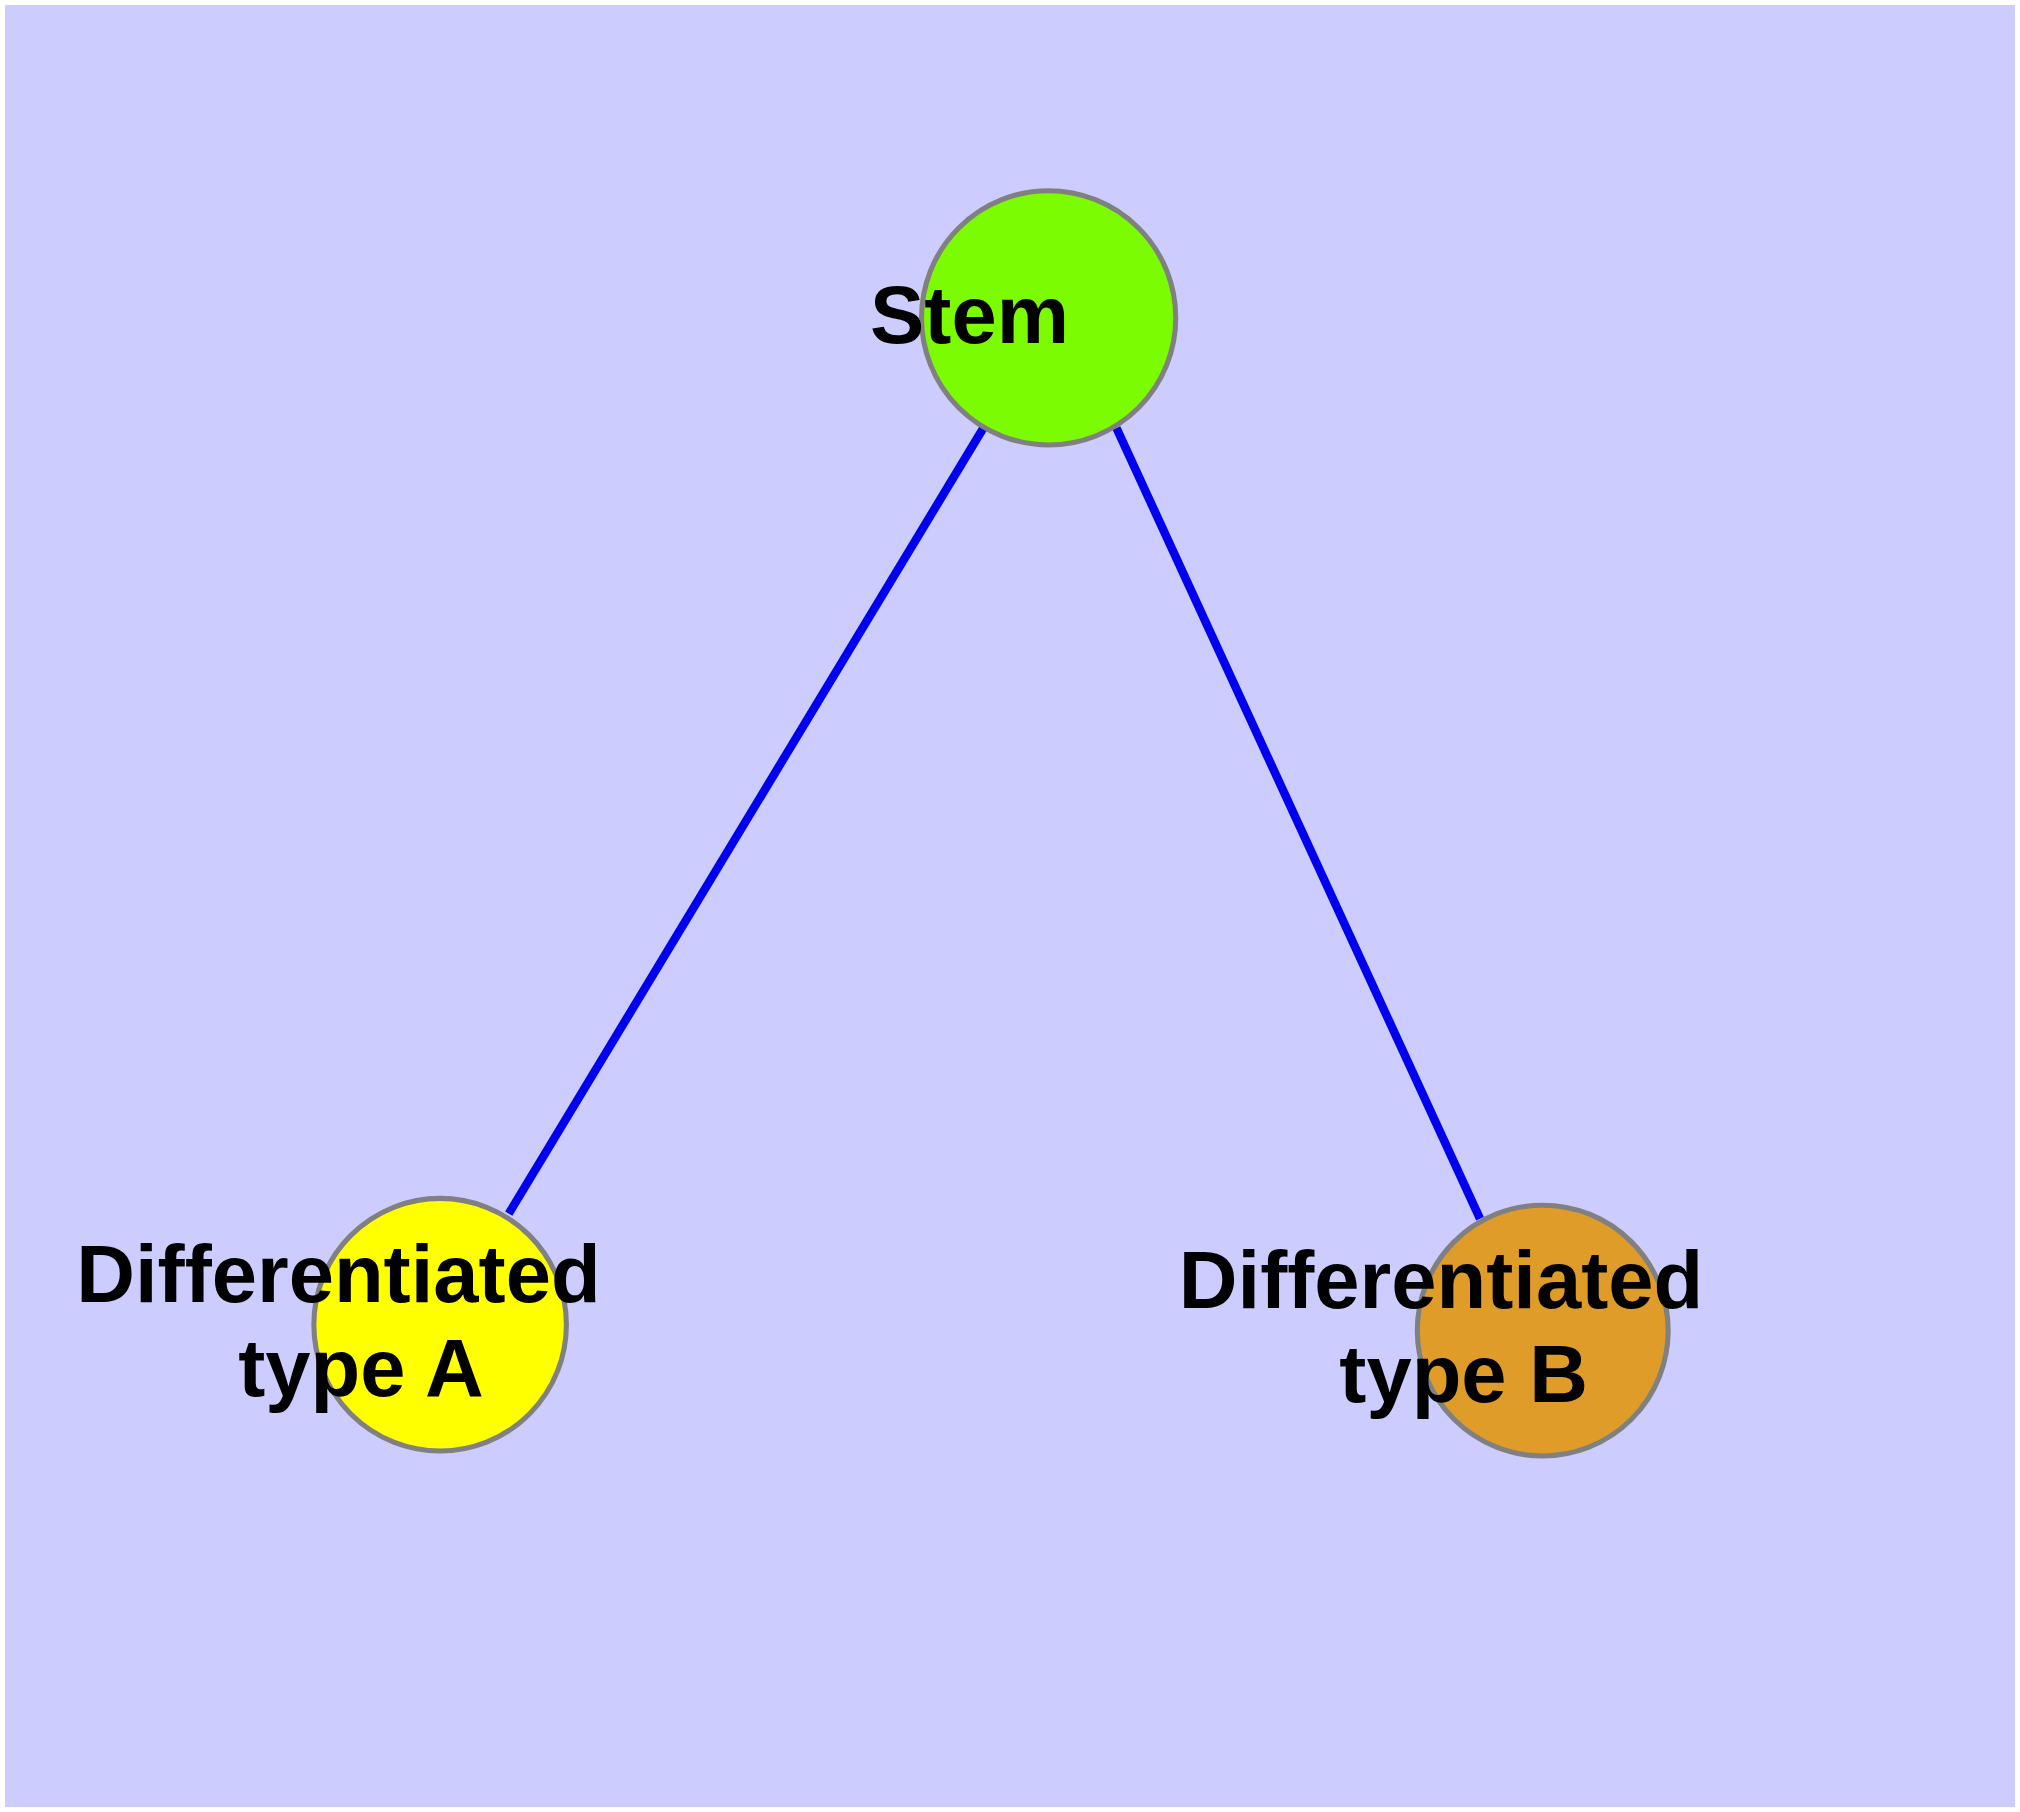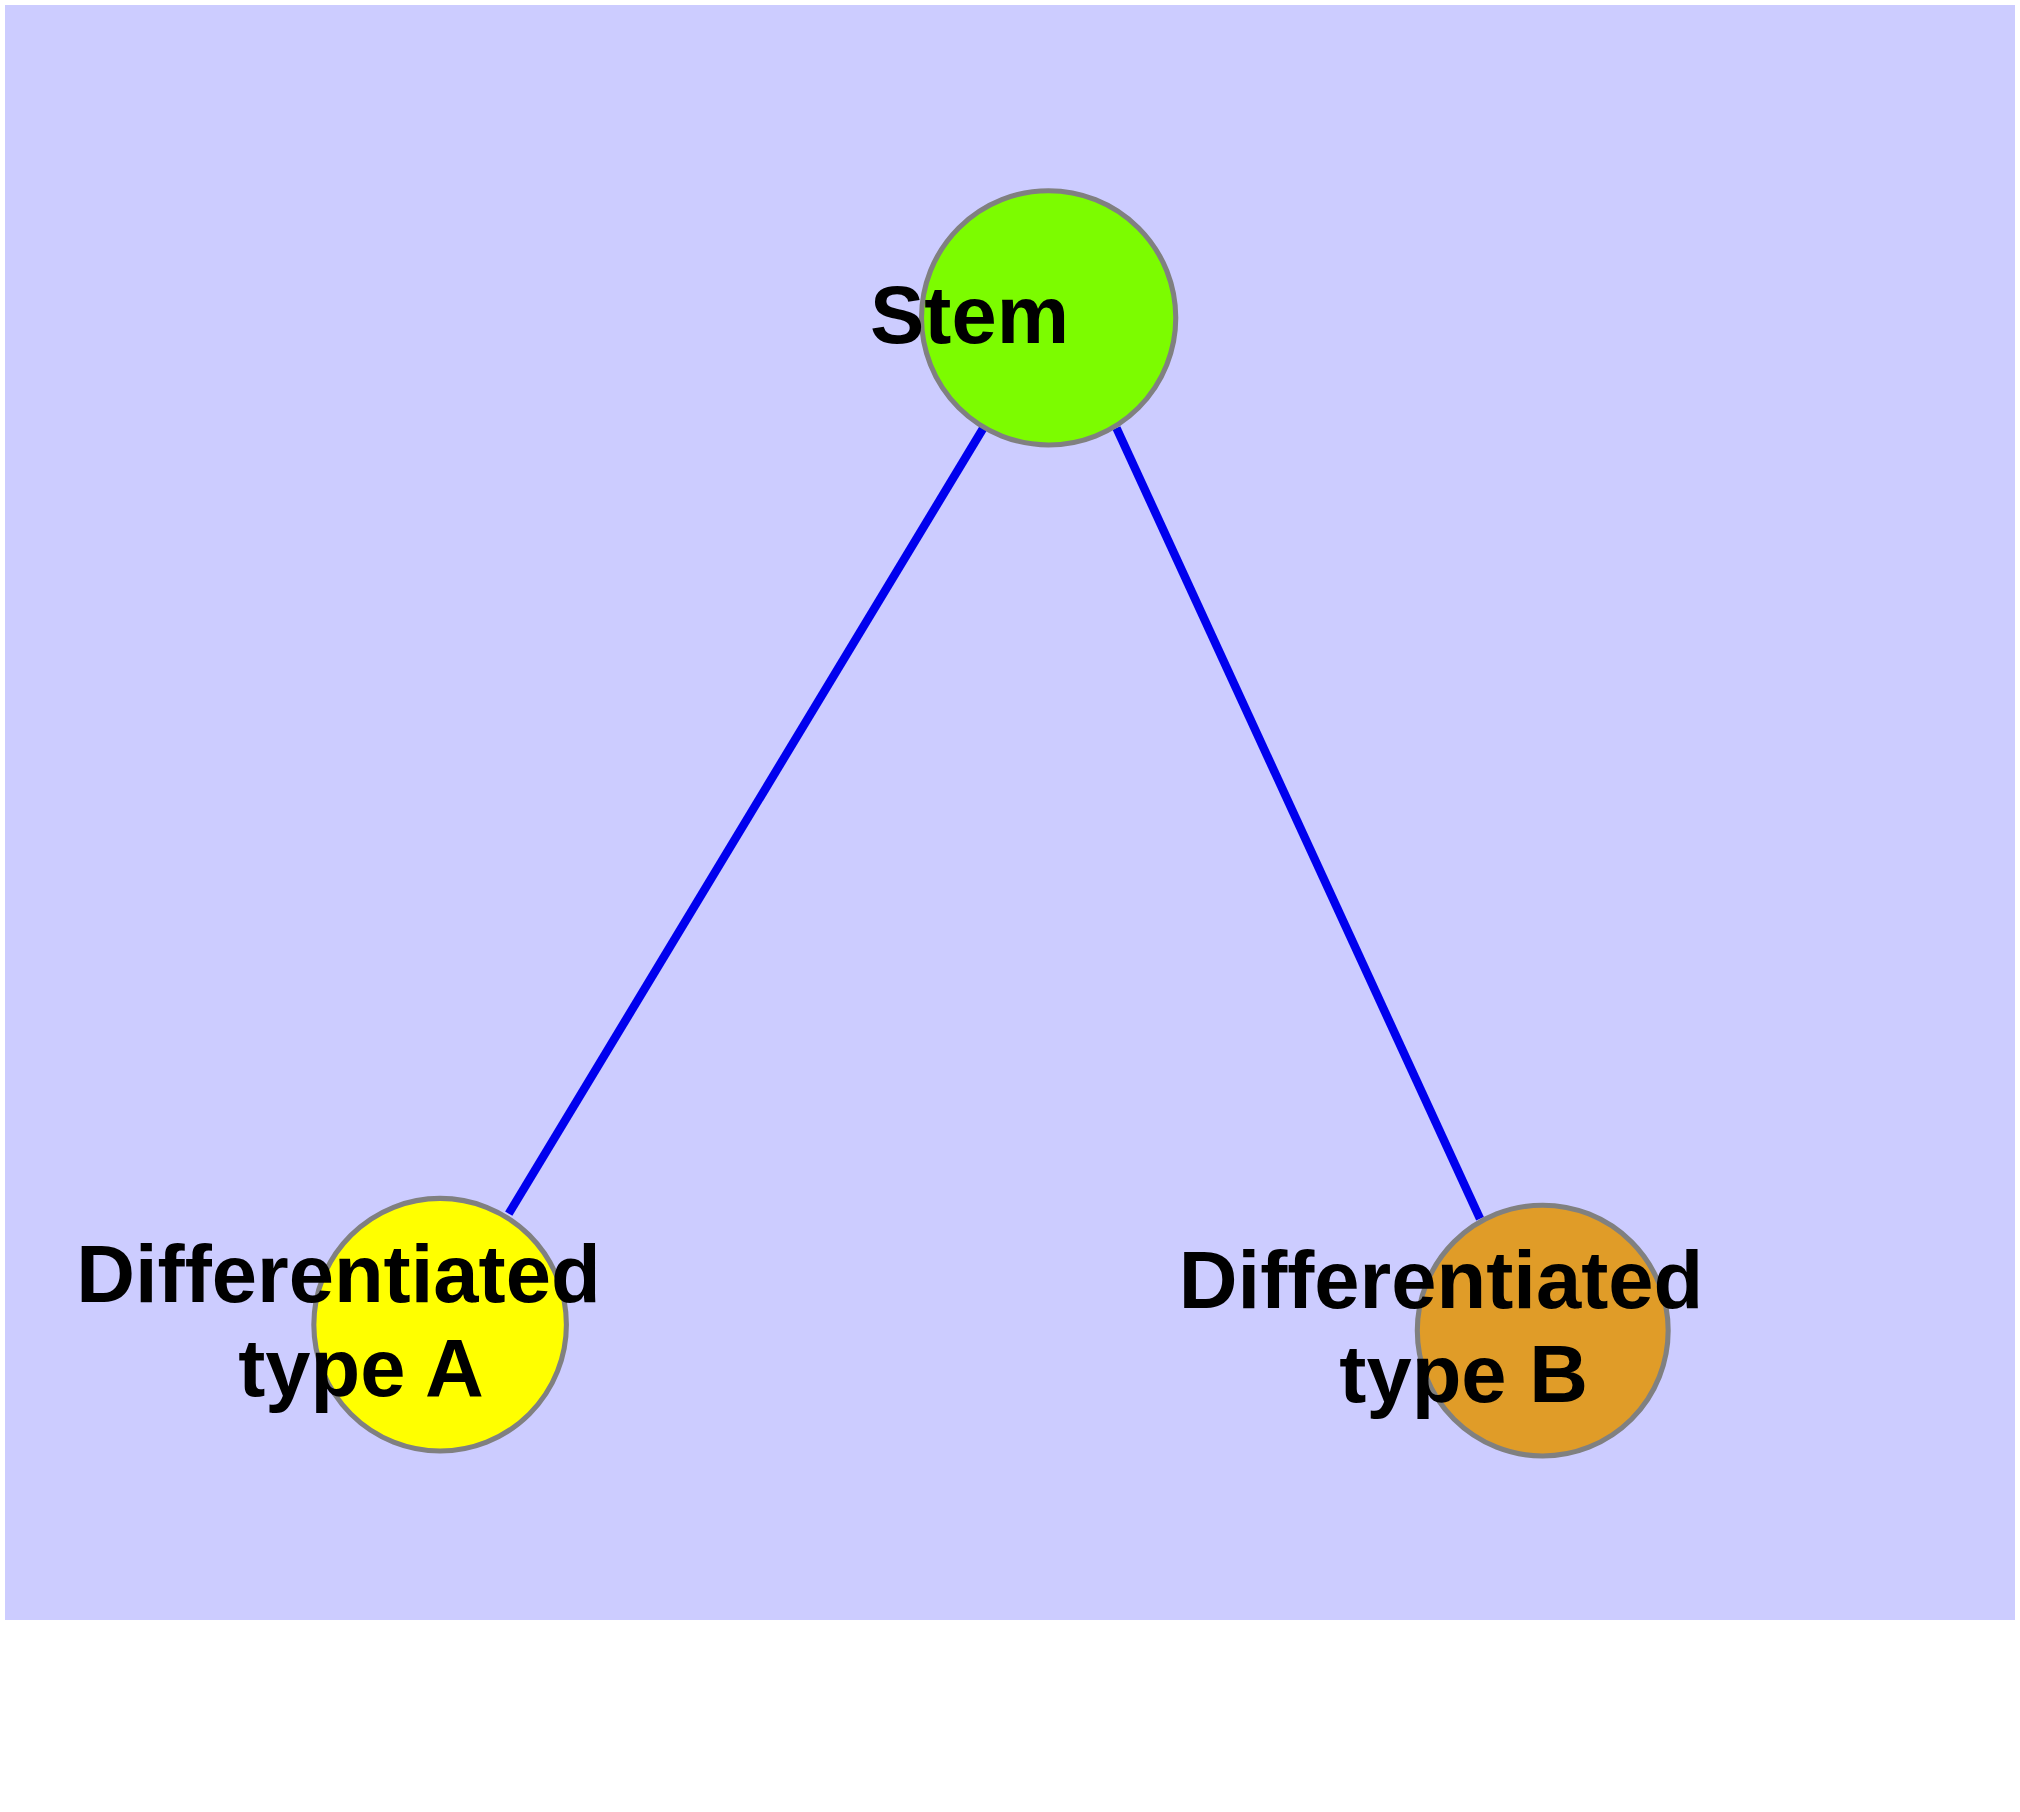--- a/index.html
+++ b/index.html
@@ -10,21 +10,21 @@
   }
   body {
     width: 2021px;
     height: 1812px;
     overflow: hidden;
     font-family: "Liberation Sans", sans-serif;
   }
   #canvas {
     position: relative;
     width: 2021px;
-    height: 1620px;
+    height: 1812px;
     background: #ffffff;
     overflow: hidden;
   }
   #plot-area {
     position: absolute;
     left: 5.1px;
     top: 5.1px;
     width: 2010px;
     height: 1802px;
     background: #ccccff;

